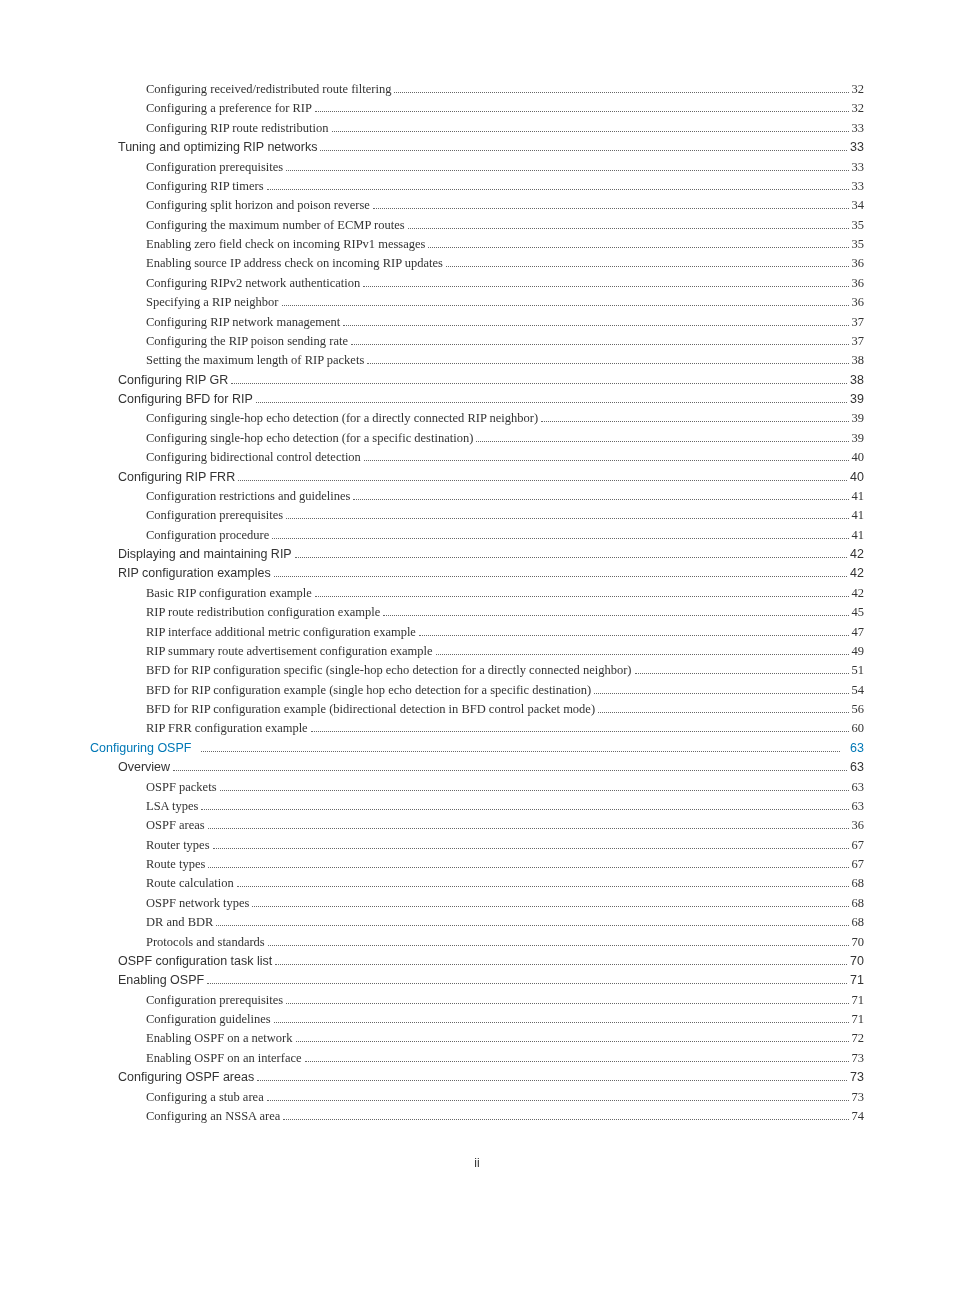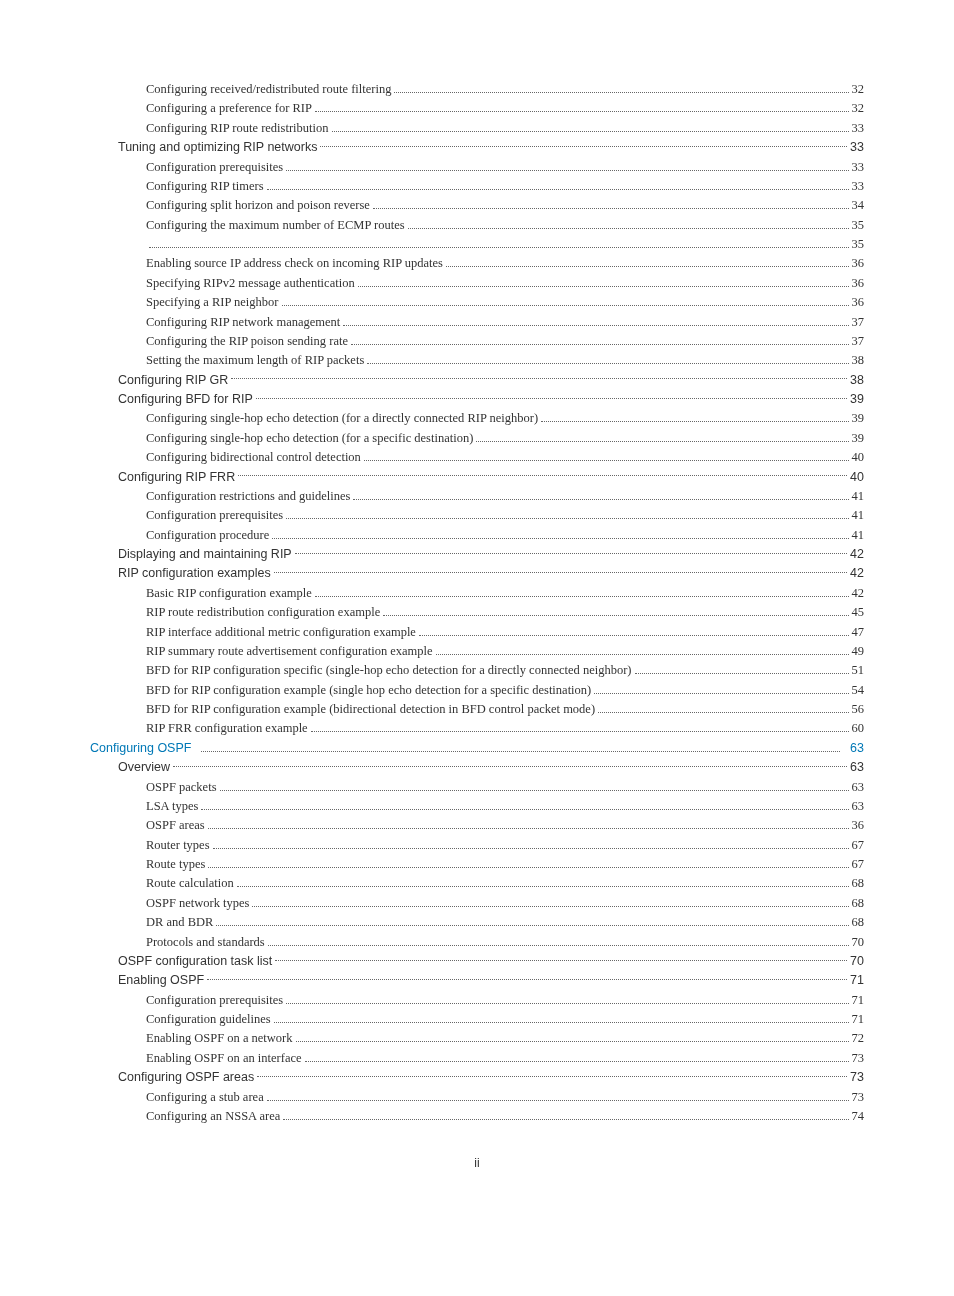--- a/index.html
+++ b/index.html
@@ -24,21 +24,21 @@
   .toc-dots {
     flex: 1 1 auto;
     border-bottom: 1px dotted #666;
     margin: 0 3px 3px 3px;
     min-width: 10px;
   }
   .toc-page {
     flex: 0 0 auto;
   }
   .indent-0 { padding-left: 0px; gap: 7px; }
-  .indent-1 { padding-left: 28px; align-items: center; }
+  .indent-1 { padding-left: 28px; }
   .indent-2 { padding-left: 56px; font-family: Liberation Serif, serif; }
   .link {
     color: #0078b6;
   }
   .footer {
     text-align: center;
     margin-top: 30px;
     font-size: 12px;
   }
 </style>
@@ -80,30 +80,31 @@
       <span class="toc-label">Configuring split horizon and poison reverse</span>
       <span class="toc-dots"></span>
       <span class="toc-page">34</span>
     </div>
     <div class="toc-line indent-2">
       <span class="toc-label">Configuring the maximum number of ECMP routes</span>
       <span class="toc-dots"></span>
       <span class="toc-page">35</span>
     </div>
     <div class="toc-line indent-2">
+      <span class="toc-label">Enabling zero field check on incoming RIPv1 messages</span>
       <span class="toc-dots"></span>
       <span class="toc-page">35</span>
     </div>
     <div class="toc-line indent-2">
       <span class="toc-label">Enabling source IP address check on incoming RIP updates</span>
       <span class="toc-dots"></span>
       <span class="toc-page">36</span>
     </div>
     <div class="toc-line indent-2">
-      <span class="toc-label">Specifying RIPv2 message authentication</span>
+      <span class="toc-label">Configuring RIPv2 network authentication</span>
       <span class="toc-dots"></span>
       <span class="toc-page">36</span>
     </div>
     <div class="toc-line indent-2">
       <span class="toc-label">Specifying a RIP neighbor</span>
       <span class="toc-dots"></span>
       <span class="toc-page">36</span>
     </div>
     <div class="toc-line indent-2">
       <span class="toc-label">Configuring RIP network management</span>

